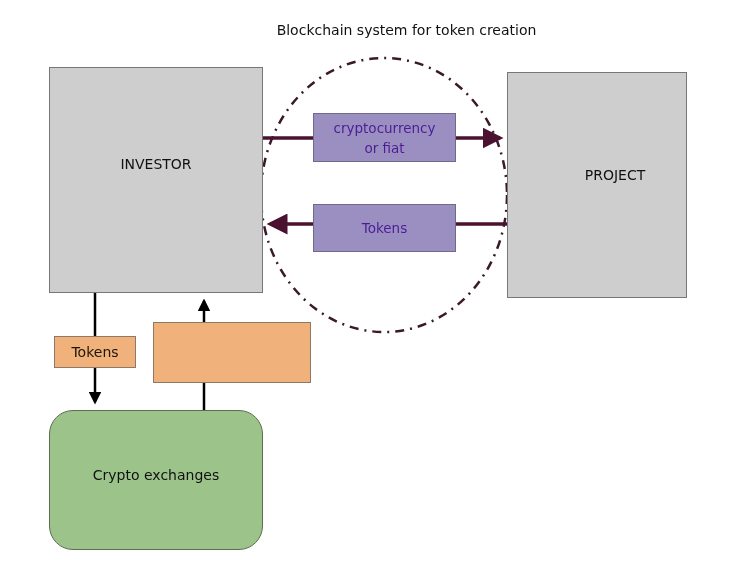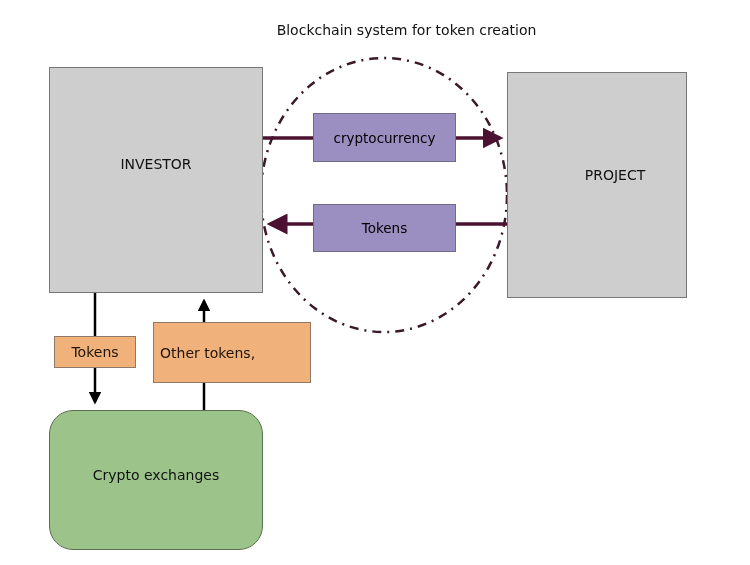--- a/index.html
+++ b/index.html
@@ -3,21 +3,21 @@
   <meta charset="utf-8">
   <style>
     html, body { margin: 0; padding: 0; background: #ffffff; }
     body { width: 750px; height: 565px; position: relative; overflow: hidden;
            font-family: "DejaVu Sans", "Liberation Sans", sans-serif; color: #111; }
     .abs { position: absolute; box-sizing: border-box; }
     .title { left: 0; width: 813px; top: 22px; text-align: center; font-size: 14px; color: #111; }
     .entity { background: #cecece; border: 1.5px solid #777; display: flex; align-items: center; justify-content: center; font-size: 14px; }
     #investor { left: 49px; top: 67px; width: 214px; height: 226px; padding-bottom: 32px; }
     #project  { left: 507px; top: 72px; width: 180px; height: 226px; padding-bottom: 20px; padding-left: 36px; }
-    .purple { background: #9b8fc2; border: 1.5px solid #6f6a8a; display: flex; align-items: center; justify-content: center; text-align: center; font-size: 13.5px; line-height: 20px; color: #000000; }
+    .purple { background: #9b8fc2; border: 1.5px solid #6f6a8a; display: flex; align-items: center; justify-content: center; text-align: center; font-size: 13.5px; line-height: 20px; color: #4c1d95; }
     #crypto-box { left: 313px; top: 113px; width: 143px; height: 49px; }
     #tokens-box { left: 313px; top: 204px; width: 143px; height: 48px; }
     .orange { background: #f0b27a; border: 1.5px solid #8f7866; display: flex; align-items: center; font-size: 14px; line-height: 22px; color: #1e140a; }
     #tokens-small { left: 54px; top: 336px; width: 82px; height: 32px; justify-content: center; }
     #other-box { left: 153px; top: 322px; width: 158px; height: 61px; padding-left: 6px; }
     #exchanges { left: 49px; top: 410px; width: 214px; height: 140px; background: #9cc48a; border: 1.5px solid #5e6e52; border-radius: 24px;
                  display: flex; align-items: center; justify-content: center; font-size: 14px; padding-bottom: 10px; }
     svg.overlay { position: absolute; left: 0; top: 0; }
   </style>
 </head>
@@ -54,32 +54,32 @@
   <span>INVESTOR</span>
 </div>
 
 <div id="project" class="abs entity">
   <span>PROJECT</span>
 </div>
 
 <div id="crypto-box" class="abs purple">
   <div>
     <div>cryptocurrency</div>
+    <div>or fiat</div>
   </div>
 </div>
 
 <div id="tokens-box" class="abs purple">
   <span>Tokens</span>
 </div>
 
 <div id="tokens-small" class="abs orange">
   <span>Tokens</span>
 </div>
 
 <div id="other-box" class="abs orange">
   <div>
-    <div>Other tokens,</div>
   </div>
 </div>
 
 <div id="exchanges" class="abs">
   <span>Crypto exchanges</span>
 </div>
 
 </body></html>

